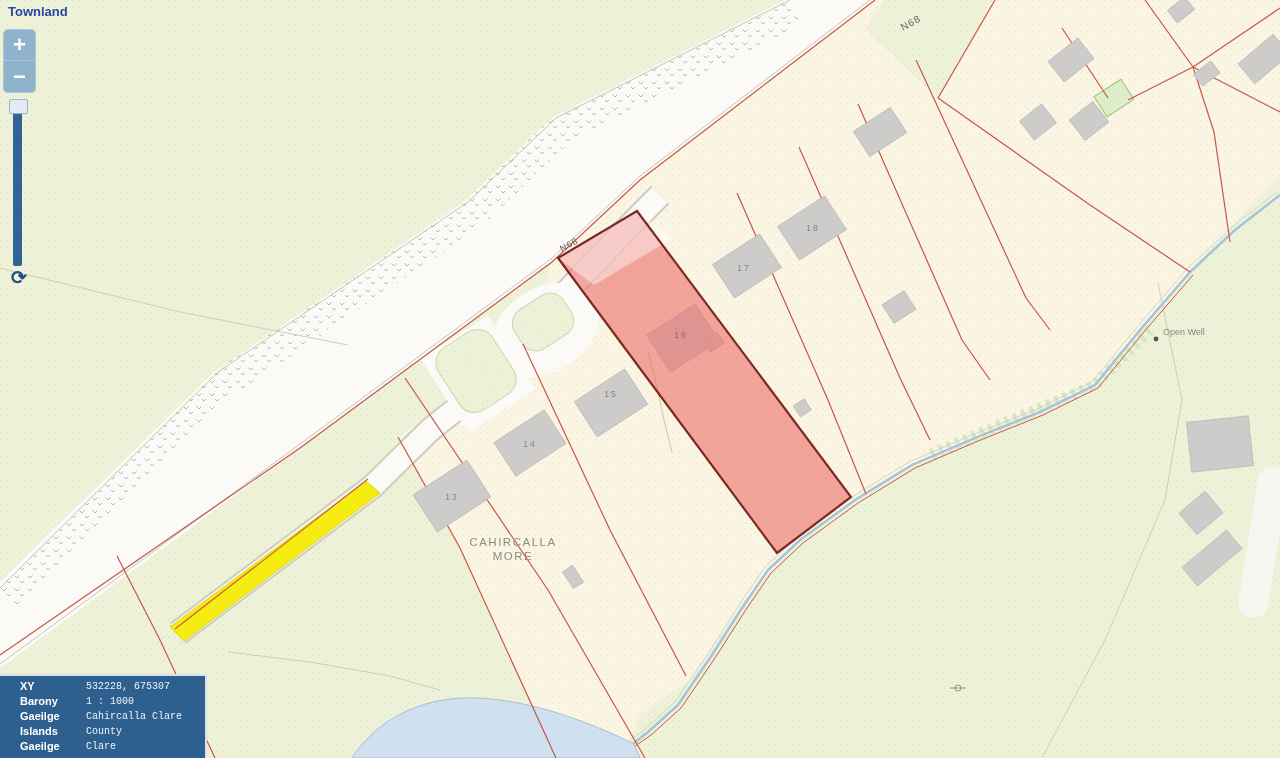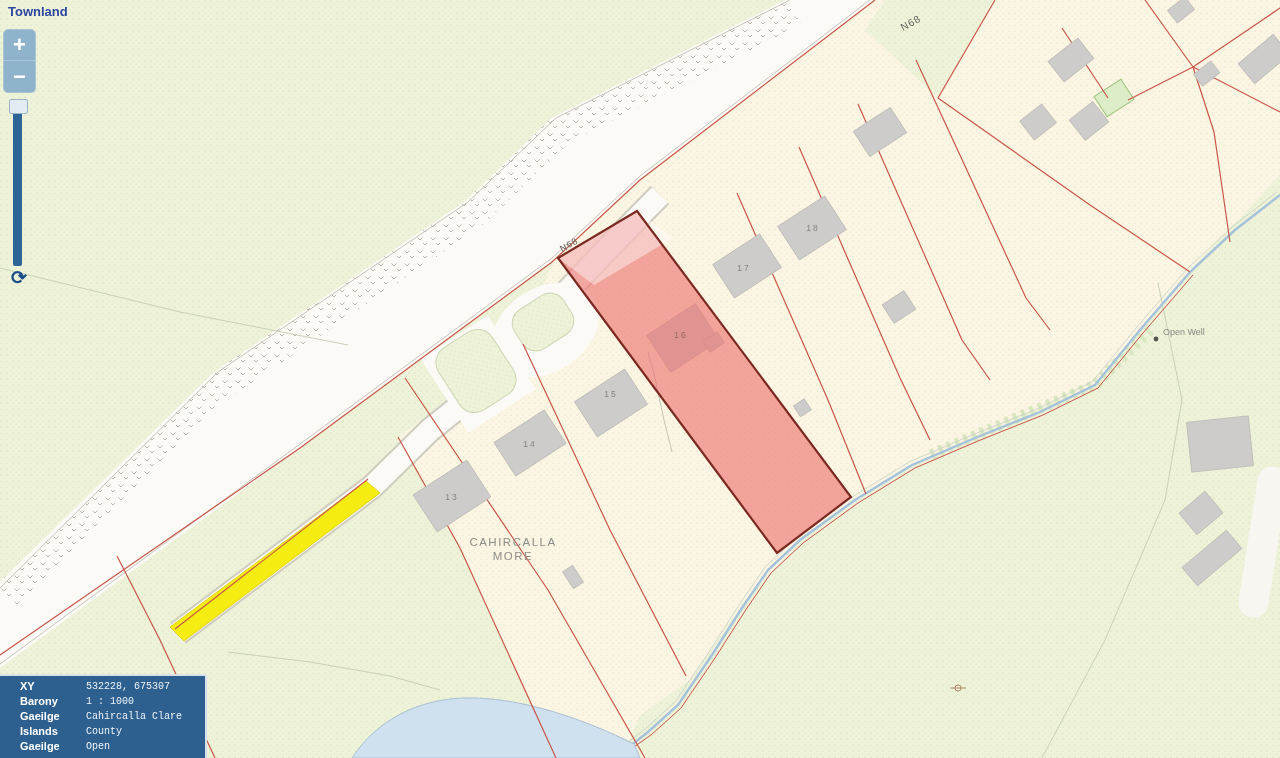--- a/index.html
+++ b/index.html
@@ -188,17 +188,17 @@
     <div class="inforow">
       <span class="lab">Gaeilge</span>
       <span class="val">Cahircalla Clare</span>
     </div>
     <div class="inforow">
       <span class="lab">Islands</span>
       <span class="val">County</span>
     </div>
     <div class="inforow">
       <span class="lab">Gaeilge</span>
-      <span class="val">Open</span>
+      <span class="val">Clare</span>
     </div>
   </div>
 
 </div>
 
 </body></html>

